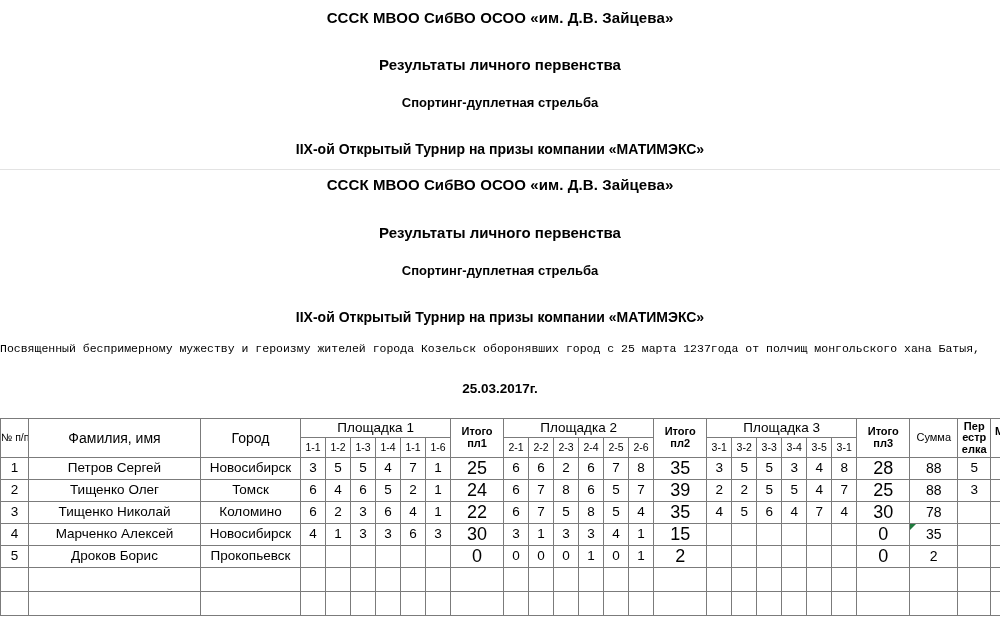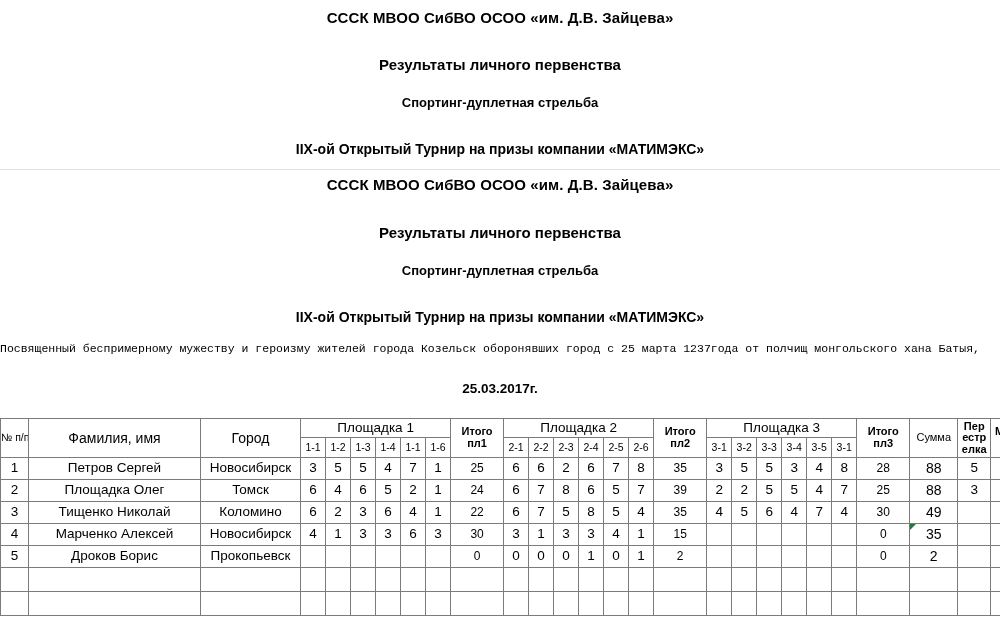--- a/index.html
+++ b/index.html
@@ -129,21 +129,21 @@
     font-size: 13.5px;
     margin-left: 40px;
   }
   td.city-cell {
     text-align: left;
     padding-left: 5px;
     font-size: 13.5px;
     margin-left: 36px;
   }
   td.score-cell { font-size: 13.5px; }
-  td.total-cell { font-size: 12px; }
+  td.total-cell { font-size: 18px; }
   td.sum-cell {
     font-size: 14px;
     font-weight: bold;
   }
   td.shootoff-cell { font-size: 13.5px; }
   td.place-cell { font-size: 13.5px; }
 
   
   td.has-marker { position: relative; }
   .cell-marker {
@@ -295,21 +295,21 @@
           <td class="score-cell">3</td>
           <td class="score-cell">4</td>
           <td class="score-cell">8</td>
           <td class="total-cell">28</td>
           <td class="sum-cell">88</td>
           <td class="shootoff-cell">5</td>
           <td class="place-cell"></td>
         </tr>
         <tr class="data-row">
           <td class="num-cell">2</td>
-          <td class="name-cell">Площадка Олег</td>
+          <td class="name-cell">Тищенко Олег</td>
           <td class="city-cell">Томск</td>
           <td class="score-cell">6</td>
           <td class="score-cell">4</td>
           <td class="score-cell">6</td>
           <td class="score-cell">5</td>
           <td class="score-cell">2</td>
           <td class="score-cell">1</td>
           <td class="total-cell">24</td>
           <td class="score-cell">6</td>
           <td class="score-cell">7</td>
@@ -347,21 +347,21 @@
           <td class="score-cell">5</td>
           <td class="score-cell">4</td>
           <td class="total-cell">35</td>
           <td class="score-cell">4</td>
           <td class="score-cell">5</td>
           <td class="score-cell">6</td>
           <td class="score-cell">4</td>
           <td class="score-cell">7</td>
           <td class="score-cell">4</td>
           <td class="total-cell">30</td>
-          <td class="sum-cell">49</td>
+          <td class="sum-cell">78</td>
           <td class="shootoff-cell"></td>
           <td class="place-cell"></td>
         </tr>
         <tr class="data-row">
           <td class="num-cell">4</td>
           <td class="name-cell">Марченко Алексей</td>
           <td class="city-cell">Новосибирск</td>
           <td class="score-cell">4</td>
           <td class="score-cell">1</td>
           <td class="score-cell">3</td>

